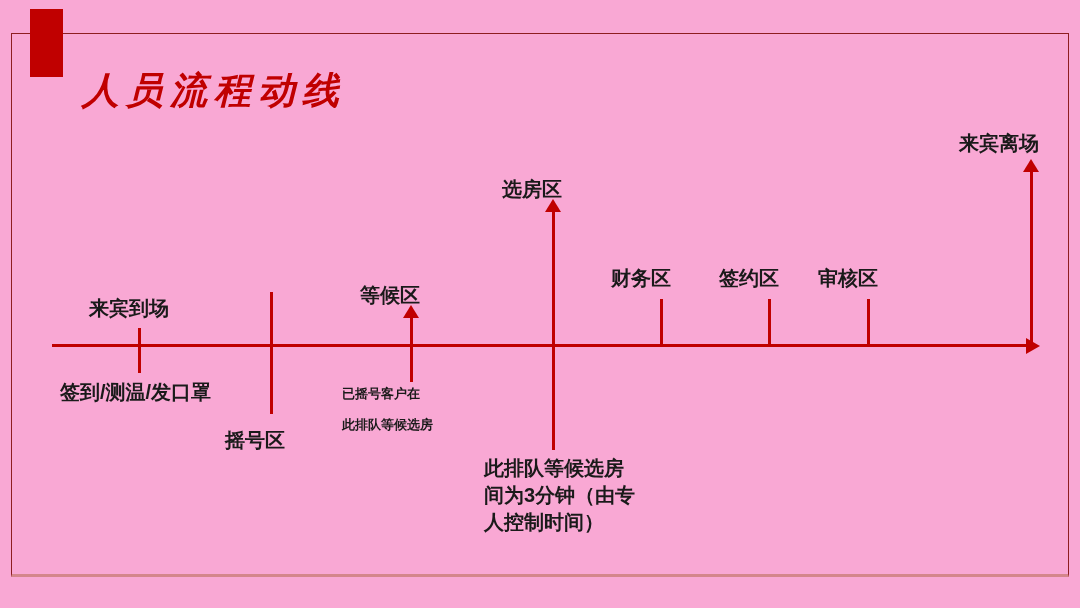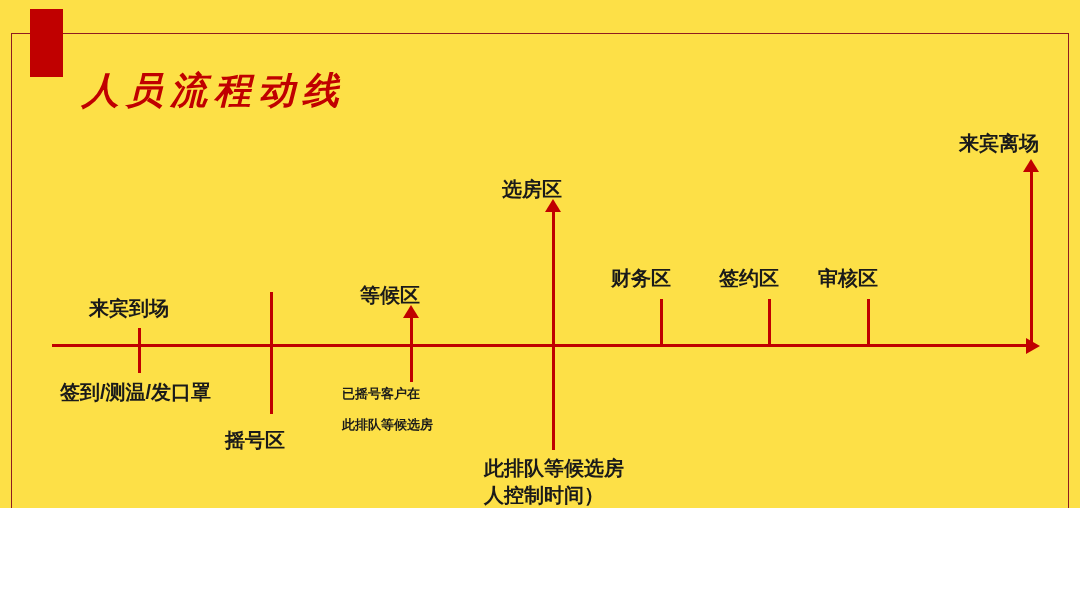--- a/index.html
+++ b/index.html
@@ -3,21 +3,21 @@
 <meta charset="utf-8">
 <style>
   :root{
     --accent:#C00000;
     --frame-dark:#8E1D20;
     --frame-light:#D4868B;
     --text:#1A1A1A;
   }
   html,body{margin:0;padding:0;background:#fff;}
   .slide{
-    position:relative;width:1080px;height:508px;background:#fde047;
+    position:relative;width:1080px;height:608px;background:#f9a8d4;
     font-family:"Liberation Sans",sans-serif;overflow:hidden;
   }
   .frame{
     position:absolute;left:11px;top:33px;width:1056px;height:540px;
     border-top:1px solid var(--frame-dark);
     border-left:1px solid var(--frame-dark);
     border-right:1px solid var(--frame-dark);
     border-bottom:3px solid var(--frame-light);
     background:transparent;
   }
@@ -79,20 +79,21 @@
   <div class="note" style="left:342px;top:378px;font-size:13px;line-height:31px;">
     <div>已摇号客户在</div>
     <div>此排队等候选房</div>
   </div>
 
   <div class="lbl center" style="left:502px;top:176px;width:100px;">选房区</div>
   <div class="vline" style="left:552px;top:210px;height:240px;"></div>
   <div class="arrow-up" style="left:545px;top:199px;"></div>
   <div class="note" style="left:484px;top:455px;font-size:20px;line-height:27px;">
     <div>此排队等候选房</div>
+    <div>间为3分钟（由专</div>
     <div>人控制时间）</div>
   </div>
 
   <div class="lbl center" style="left:611px;top:265px;width:100px;">财务区</div>
   <div class="vline" style="left:660px;top:299px;height:46px;"></div>
 
   <div class="lbl center" style="left:719px;top:265px;width:100px;">签约区</div>
   <div class="vline" style="left:768px;top:299px;height:46px;"></div>
 
   <div class="lbl center" style="left:818px;top:265px;width:100px;">审核区</div>

